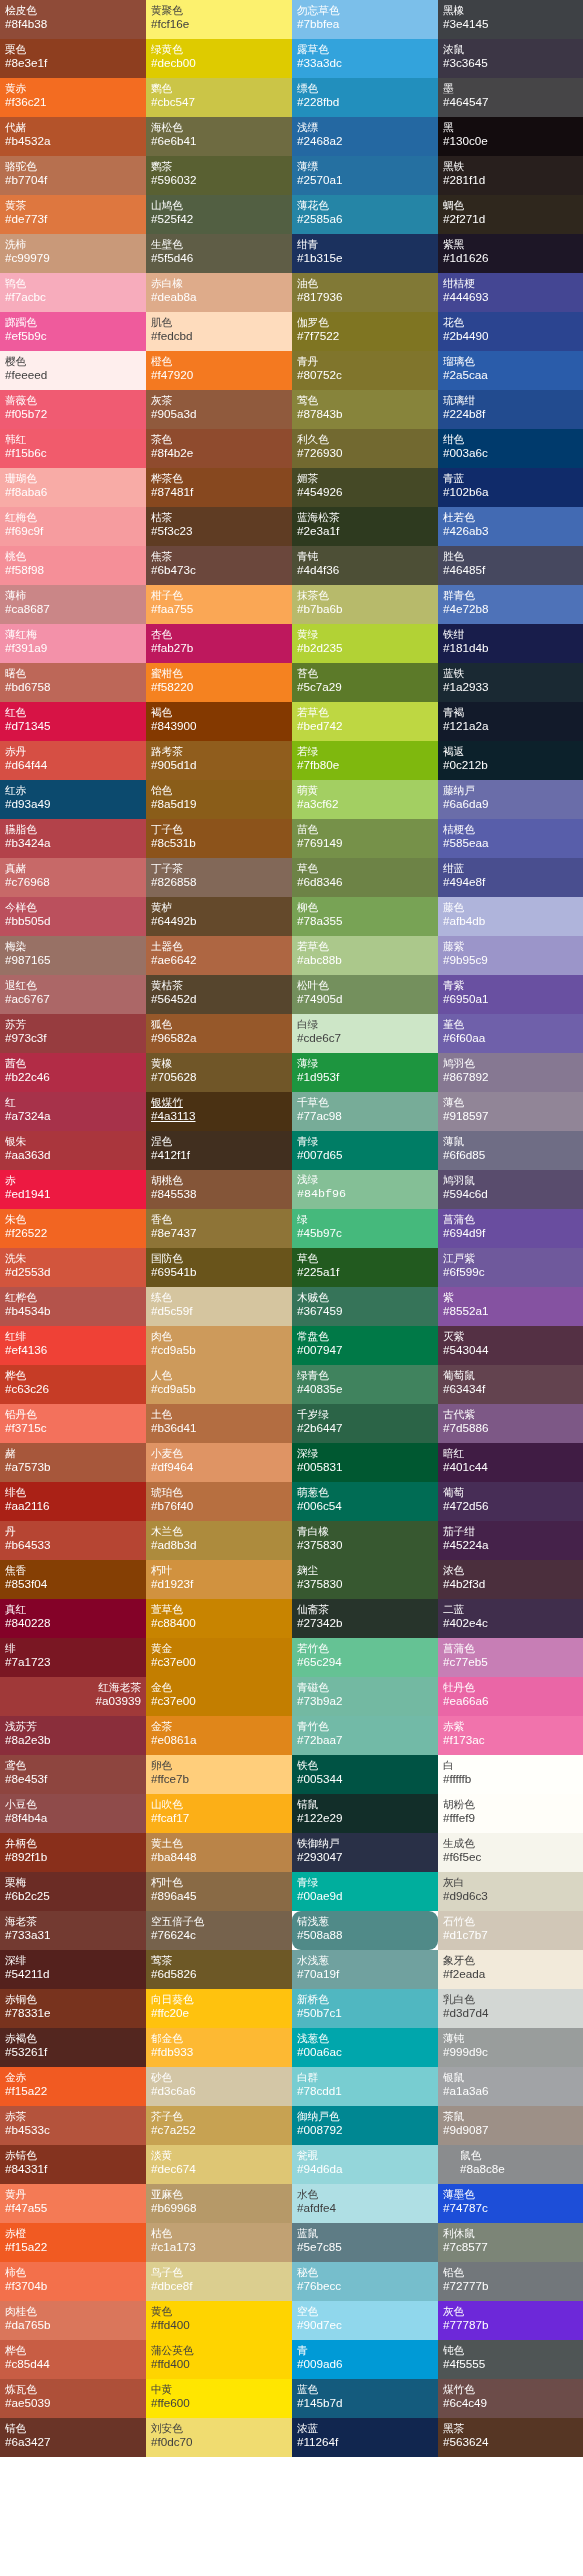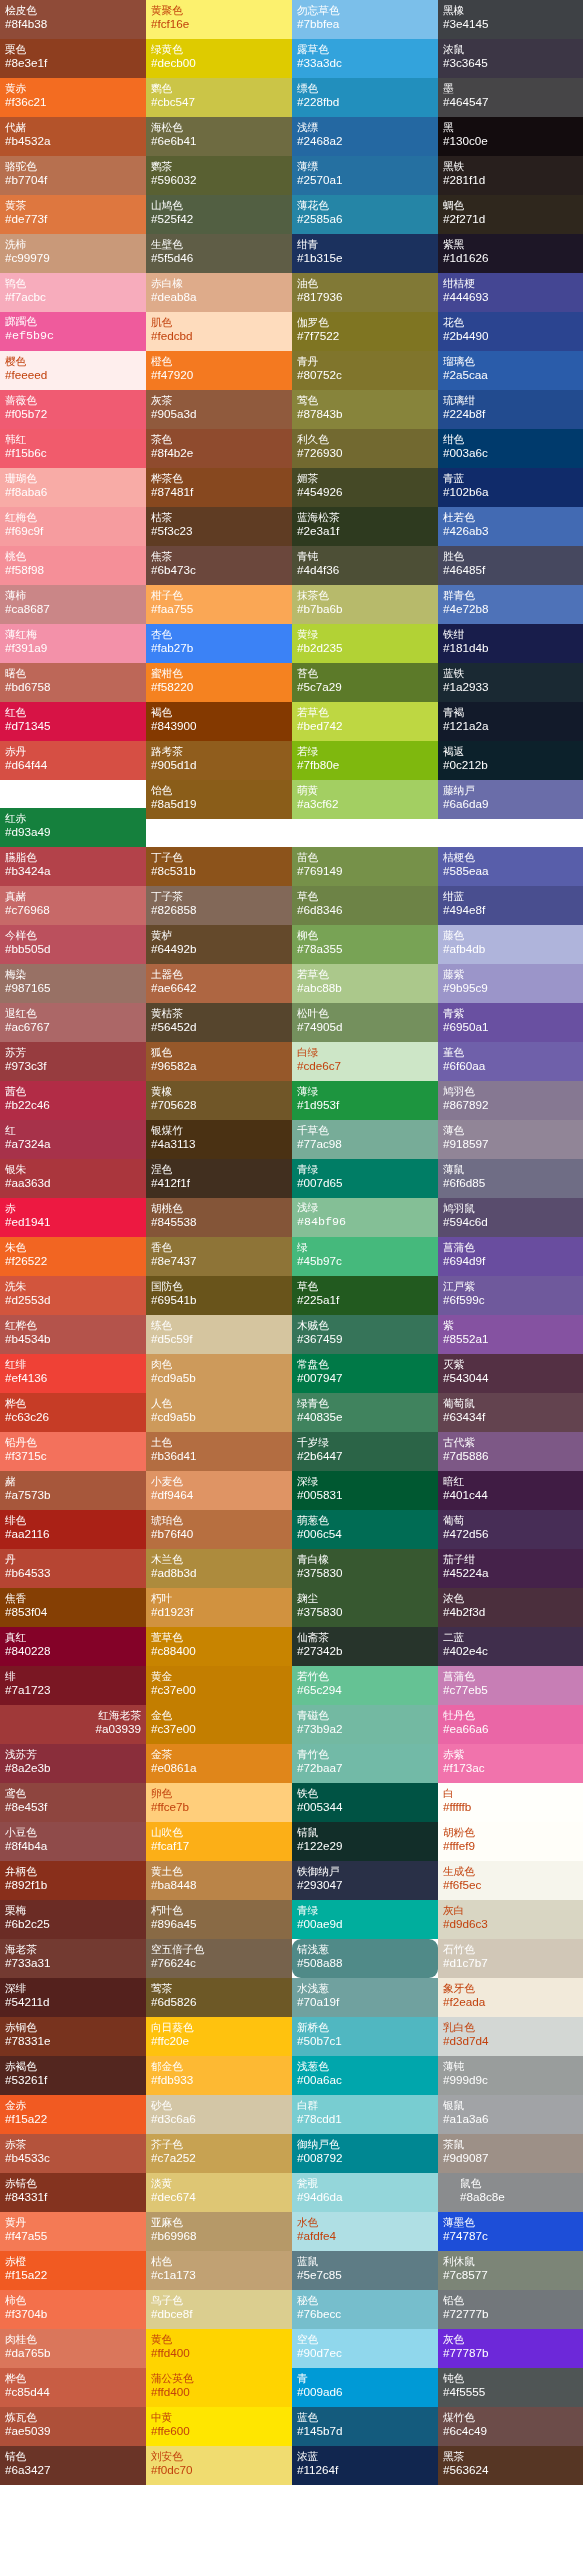--- a/index.html
+++ b/index.html
@@ -35,21 +35,21 @@
   }
   .swatch-hex {
     display: block;
     font-size: 11.7px;
     line-height: 14.6px;
     letter-spacing: 0px;
     white-space: nowrap;
     overflow: hidden;
   }
   .light-text { color: #ffffff; }
-  .dark-text  { color: #c2410c; }
+  .dark-text  { color: #404040; }
 </style>
 </head>
 <body>
 
 <div id="palette-grid">
     <div class="swatch light-text" style="background: rgb(143, 75, 56);">
       <span class="swatch-name">桧皮色</span>
       <span class="swatch-hex">#8f4b38</span>
     </div>
     <div class="swatch dark-text" style="background: rgb(252, 241, 110);">
@@ -169,21 +169,21 @@
       <span class="swatch-hex">#deab8a</span>
     </div>
     <div class="swatch light-text" style="background: rgb(129, 121, 54);">
       <span class="swatch-name">油色</span>
       <span class="swatch-hex">#817936</span>
     </div>
     <div class="swatch light-text" style="background: rgb(68, 70, 147);">
       <span class="swatch-name">绀桔梗</span>
       <span class="swatch-hex">#444693</span>
     </div>
-    <div class="swatch light-text" style="background: rgb(239, 91, 156); font-family: Liberation Mono, monospace;">
+    <div class="swatch light-text" style="background: rgb(239, 91, 156);">
       <span class="swatch-name">踯躅色</span>
       <span class="swatch-hex">#ef5b9c</span>
     </div>
     <div class="swatch dark-text" style="background: rgb(254, 220, 189);">
       <span class="swatch-name">肌色</span>
       <span class="swatch-hex">#fedcbd</span>
     </div>
     <div class="swatch light-text" style="background: rgb(127, 117, 34);">
       <span class="swatch-name">伽罗色</span>
       <span class="swatch-hex">#7f7522</span>
@@ -301,21 +301,21 @@
       <span class="swatch-hex">#b7ba6b</span>
     </div>
     <div class="swatch light-text" style="background: rgb(78, 114, 184);">
       <span class="swatch-name">群青色</span>
       <span class="swatch-hex">#4e72b8</span>
     </div>
     <div class="swatch light-text" style="background: rgb(243, 145, 169);">
       <span class="swatch-name">薄红梅</span>
       <span class="swatch-hex">#f391a9</span>
     </div>
-    <div class="swatch light-text" style="background: #3b82f6;">
+    <div class="swatch light-text" style="background: #be185d;">
       <span class="swatch-name">杏色</span>
       <span class="swatch-hex">#fab27b</span>
     </div>
     <div class="swatch light-text" style="background: rgb(178, 210, 53);">
       <span class="swatch-name">黄绿</span>
       <span class="swatch-hex">#b2d235</span>
     </div>
     <div class="swatch light-text" style="background: rgb(24, 29, 75);">
       <span class="swatch-name">铁绀</span>
       <span class="swatch-hex">#181d4b</span>
@@ -361,21 +361,21 @@
       <span class="swatch-hex">#905d1d</span>
     </div>
     <div class="swatch light-text" style="background: rgb(127, 184, 14);">
       <span class="swatch-name">若绿</span>
       <span class="swatch-hex">#7fb80e</span>
     </div>
     <div class="swatch light-text" style="background: rgb(12, 33, 43);">
       <span class="swatch-name">褐返</span>
       <span class="swatch-hex">#0c212b</span>
     </div>
-    <div class="swatch light-text" style="background: #15803d; margin-top: 28px;">
+    <div class="swatch light-text" style="background: #0c4a6e;">
       <span class="swatch-name">红赤</span>
       <span class="swatch-hex">#d93a49</span>
     </div>
     <div class="swatch light-text" style="background: rgb(138, 93, 25);">
       <span class="swatch-name">饴色</span>
       <span class="swatch-hex">#8a5d19</span>
     </div>
     <div class="swatch light-text" style="background: rgb(163, 207, 98);">
       <span class="swatch-name">萌黄</span>
       <span class="swatch-hex">#a3cf62</span>
@@ -493,21 +493,21 @@
       <span class="swatch-hex">#1d953f</span>
     </div>
     <div class="swatch light-text" style="background: rgb(134, 120, 146);">
       <span class="swatch-name">鸠羽色</span>
       <span class="swatch-hex">#867892</span>
     </div>
     <div class="swatch light-text" style="background: rgb(167, 50, 74);">
       <span class="swatch-name">红</span>
       <span class="swatch-hex">#a7324a</span>
     </div>
-    <div class="swatch light-text" style="background: rgb(74, 49, 19);">
+    <div class="swatch light-text" style="background: rgb(74, 49, 19); text-decoration: underline;">
       <span class="swatch-name">银煤竹</span>
       <span class="swatch-hex">#4a3113</span>
     </div>
     <div class="swatch light-text" style="background: rgb(119, 172, 152);">
       <span class="swatch-name">千草色</span>
       <span class="swatch-hex">#77ac98</span>
     </div>
     <div class="swatch light-text" style="background: rgb(145, 133, 151);">
       <span class="swatch-name">薄色</span>
       <span class="swatch-hex">#918597</span>

